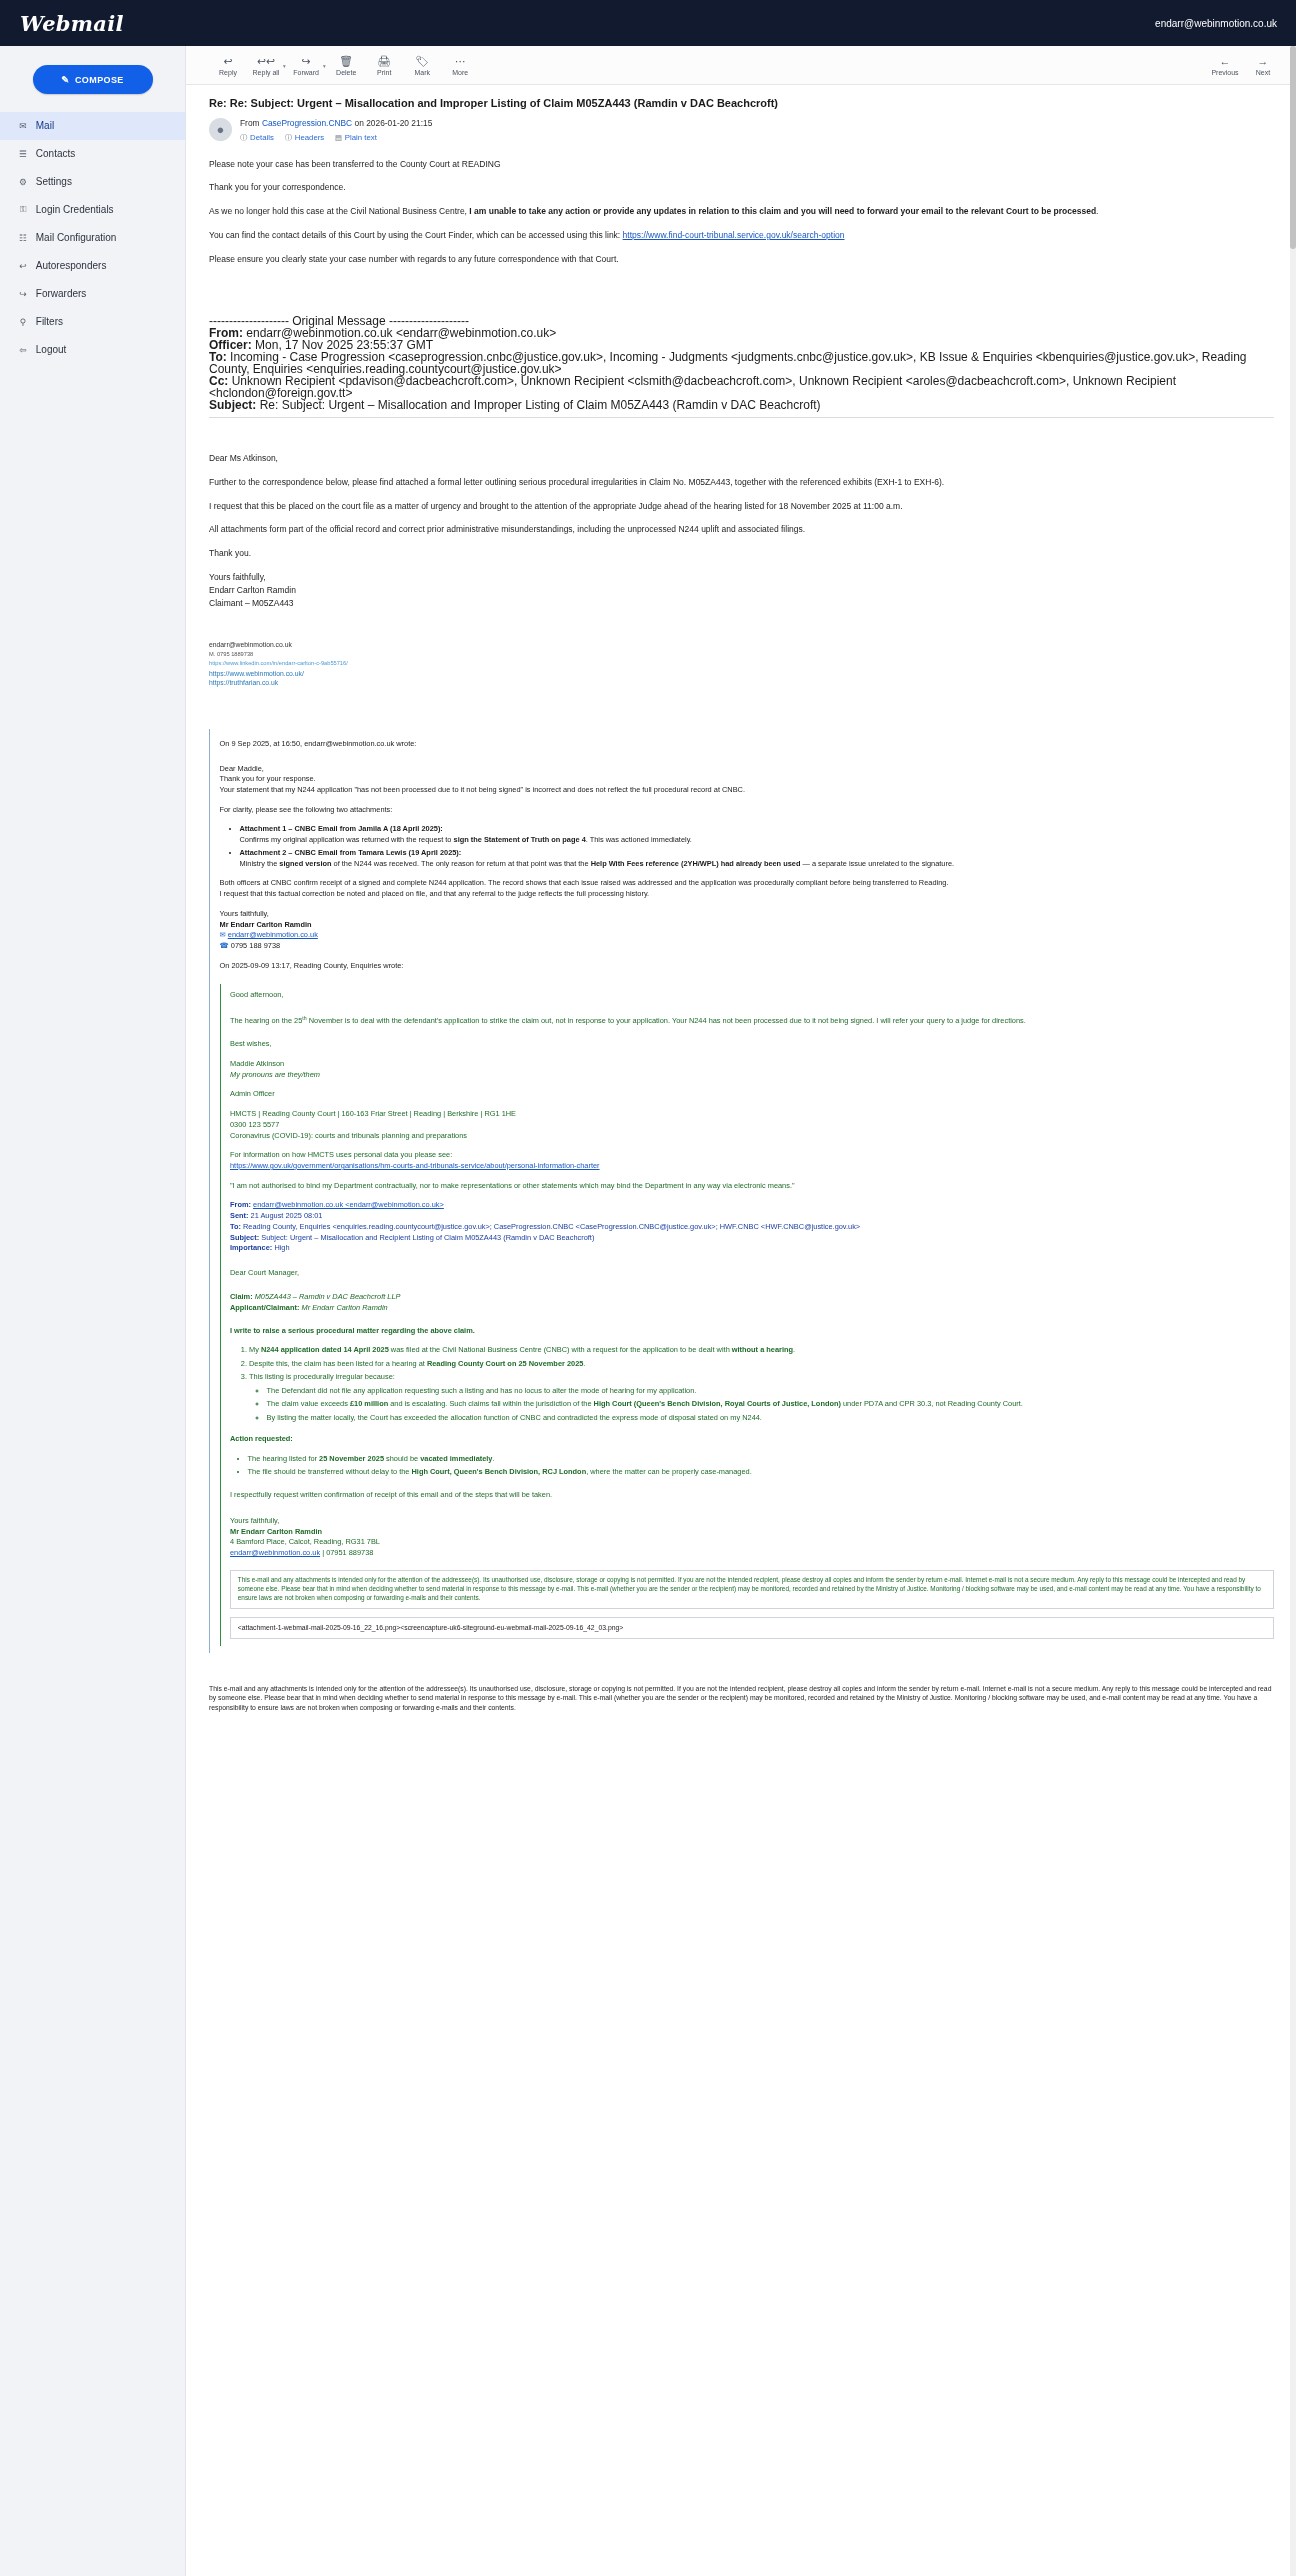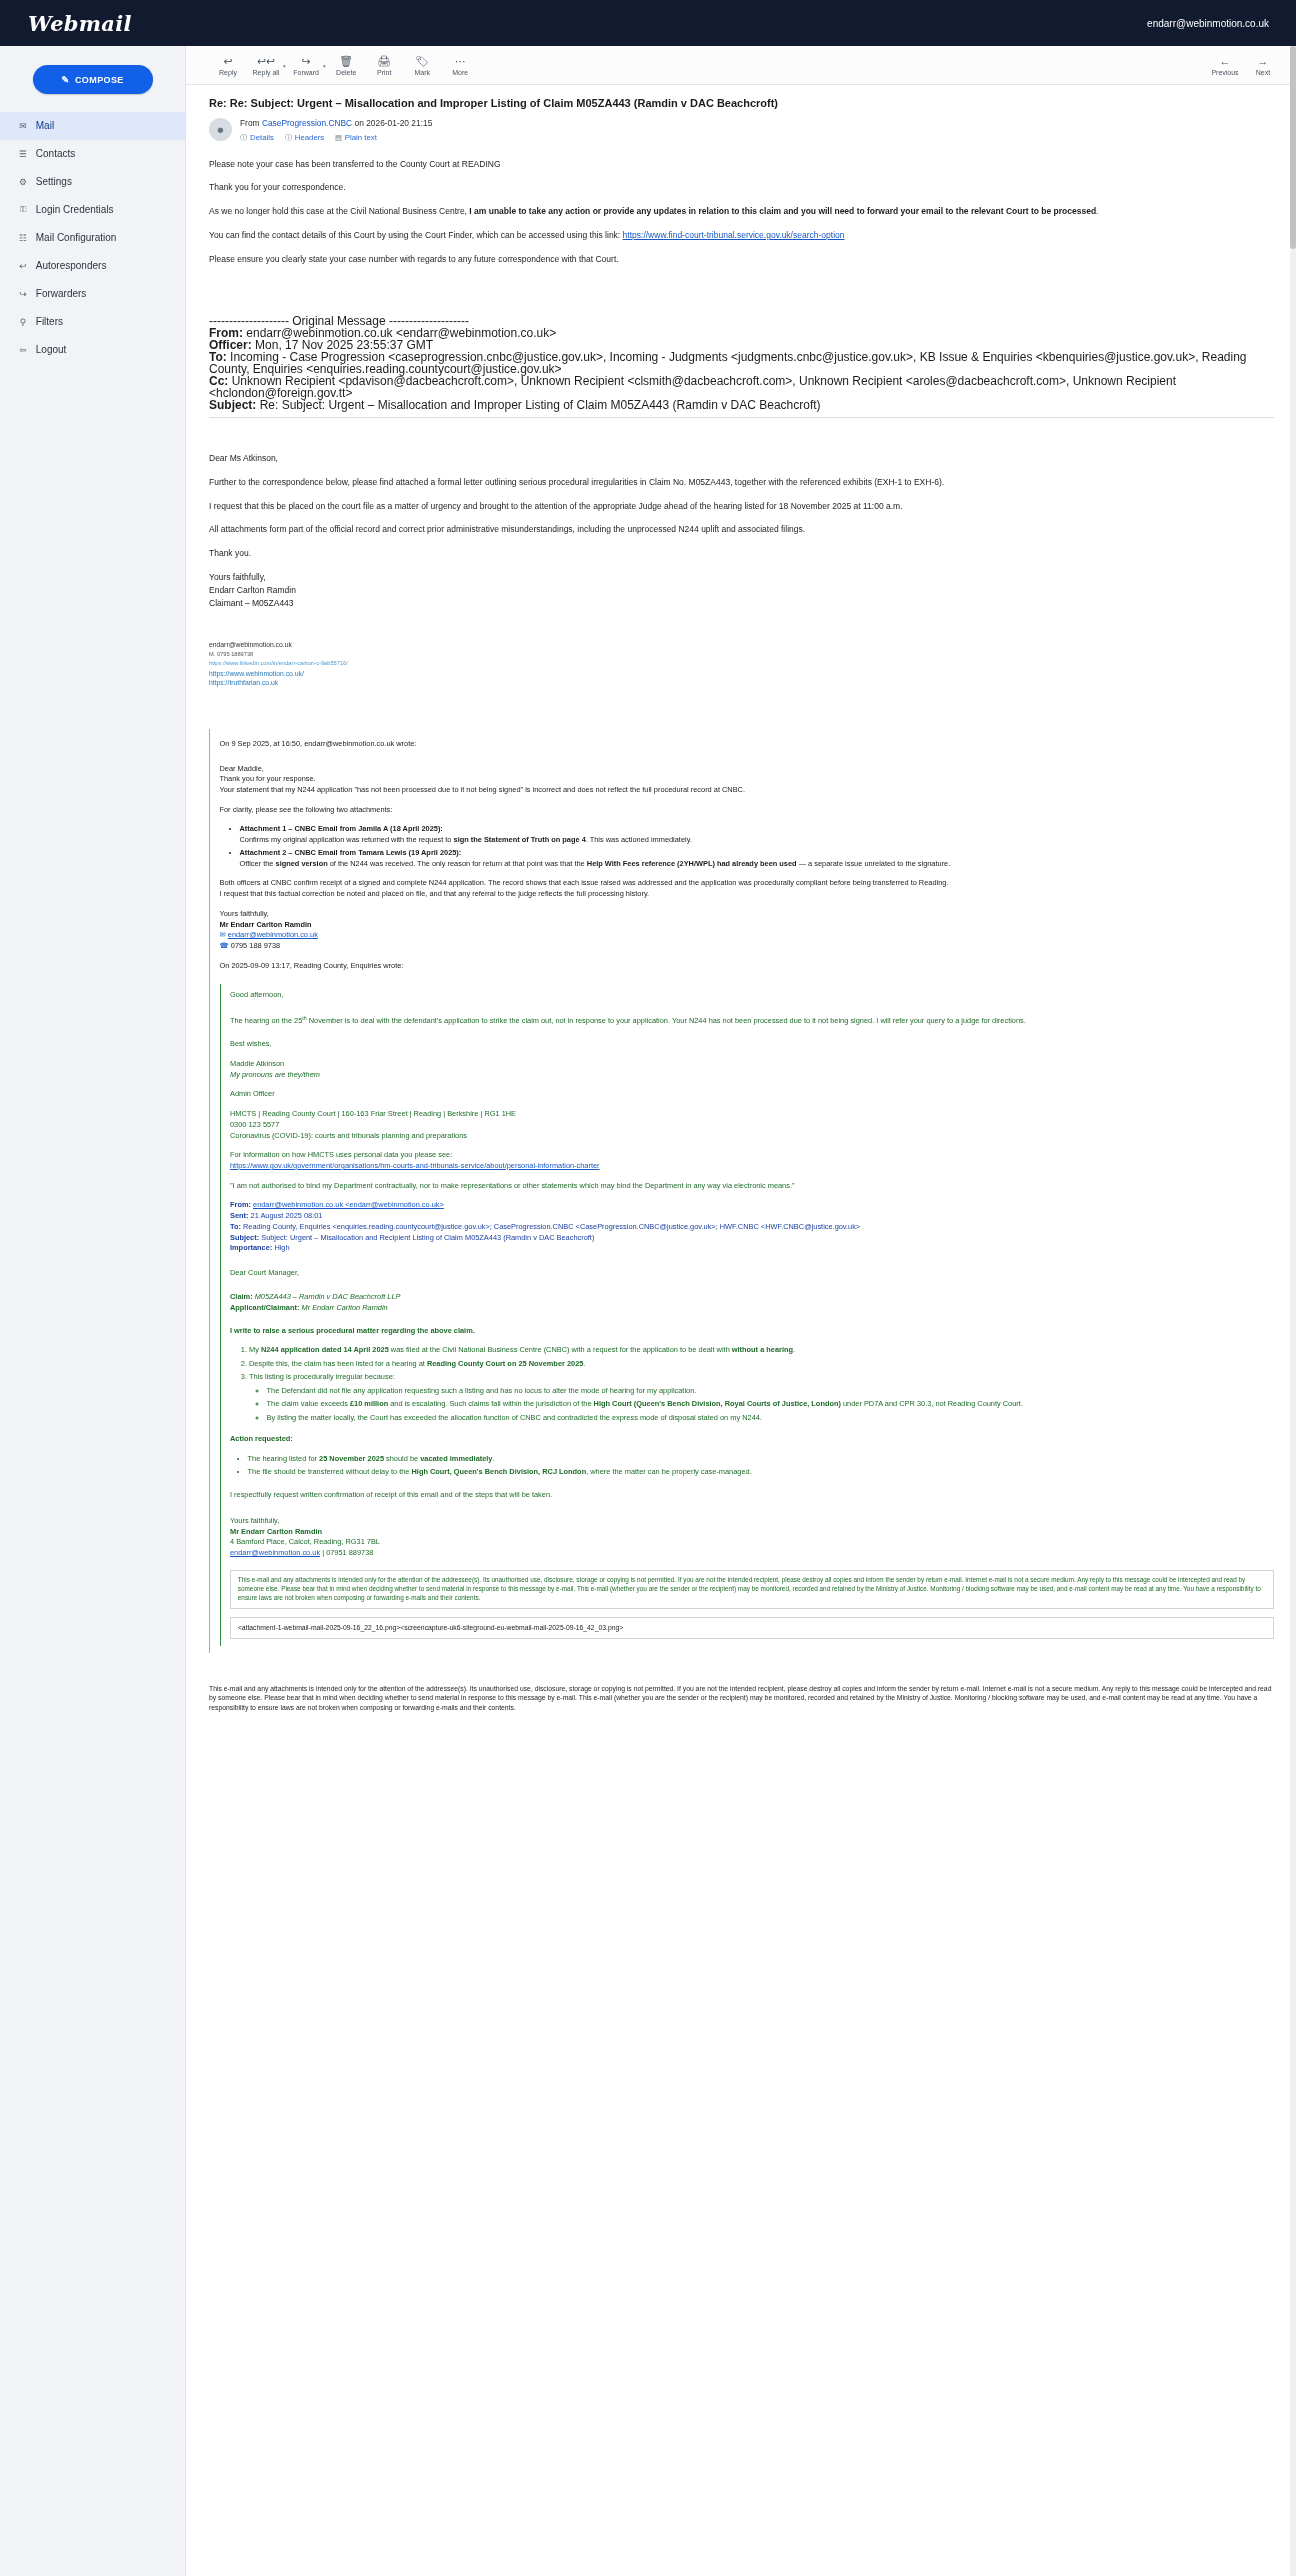--- a/index.html
+++ b/index.html
@@ -13,21 +13,21 @@
   }
   .app { width:1297px; min-height:2576px; position:relative; }
 
   
   .topbar {
     height:46px;
     background:#111a2e;
     display:flex;
     align-items:center;
     justify-content:space-between;
-    padding:0 28px;
+    padding:0 20px;
     color:#fff;
   }
   .brand {
     font-family:"DejaVu Serif", serif;
     font-style:italic;
     font-size:21px;
     letter-spacing:0.3px;
     font-weight:700;
   }
   .account-email { font-size:10px; }
@@ -413,21 +413,21 @@
           <span>Your statement that my N244 application "has not been processed due to it not being signed" is incorrect and does not reflect the full procedural record at CNBC.</span>
         </p>
         <p>For clarity, please see the following two attachments:</p>
         <ul class="bullets">
           <li>
             <span class="strong">Attachment 1 – CNBC Email from Jamila A (18 April 2025):</span><br>
             <span>Confirms my original application was returned with the request to </span><span class="strong">sign the Statement of Truth on page 4</span><span>. This was actioned immediately.</span>
           </li>
           <li>
             <span class="strong">Attachment 2 – CNBC Email from Tamara Lewis (19 April 2025):</span><br>
-            <span>Officer the </span><span class="strong">signed version</span><span> of the N244 was received. The only reason for return at that point was that the </span><span class="strong">Help With Fees reference (2YH/WPL) had already been used</span><span> — a separate issue unrelated to the signature.</span>
+            <span>Ministry the </span><span class="strong">signed version</span><span> of the N244 was received. The only reason for return at that point was that the </span><span class="strong">Help With Fees reference (2YH/WPL) had already been used</span><span> — a separate issue unrelated to the signature.</span>
           </li>
         </ul>
         <p>
           <span>Both officers at CNBC confirm receipt of a signed and complete N244 application. The record shows that each issue raised was addressed and the application was procedurally compliant before being transferred to Reading.</span><br>
           <span>I request that this factual correction be noted and placed on file, and that any referral to the judge reflects the full processing history.</span>
         </p>
         <p>
           <span>Yours faithfully,</span><br>
           <span class="strong">Mr Endarr Carlton Ramdin</span><br>
           <span class="contact-ic">✉</span>

